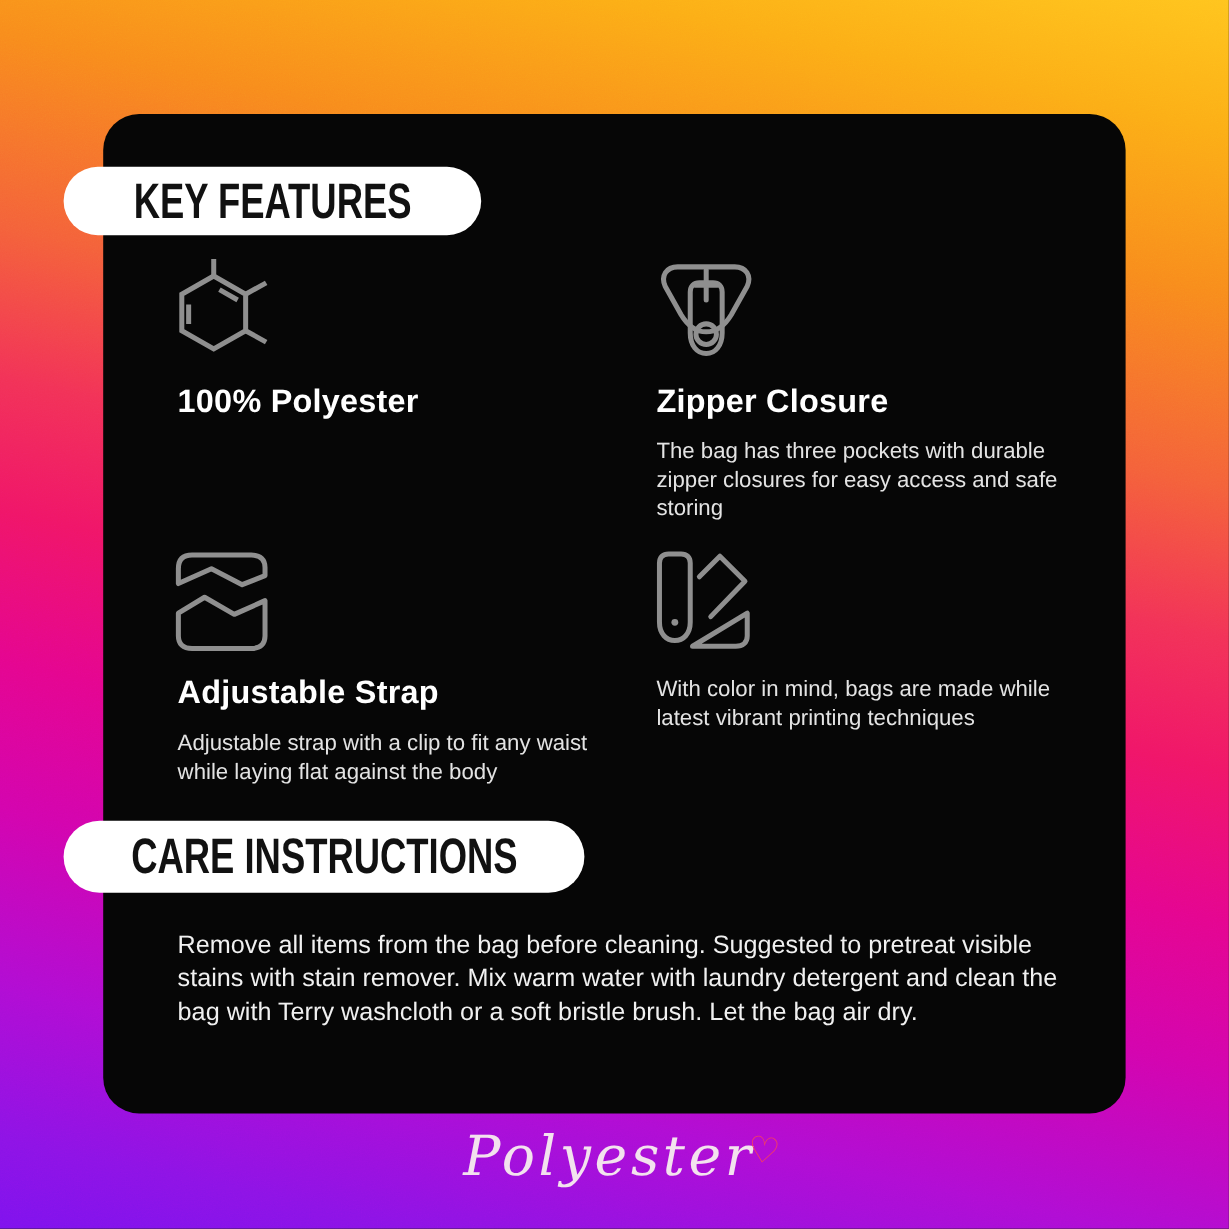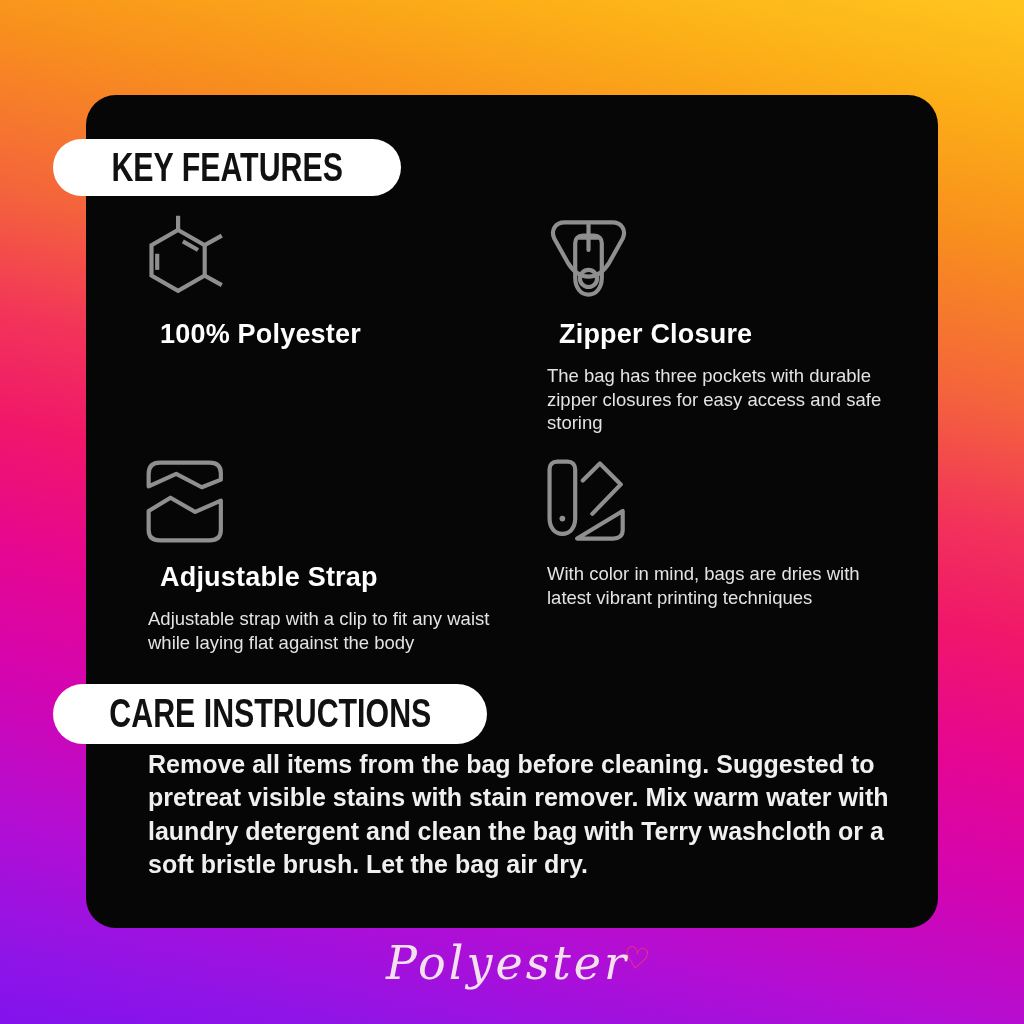--- a/index.html
+++ b/index.html
@@ -33,28 +33,28 @@
     white-space:nowrap;
   }
   .feature{position:absolute;width:372px;z-index:3;}
   .f1{left:148px;top:211px;}
   .f2{left:547px;top:211px;}
   .f3{left:148px;top:454px;}
   .f4{left:547px;top:454px;}
   .icon-box{width:95px;height:95px;margin:0 0 13px -6px;}
   .icon-box svg{width:95px;height:95px;display:block;}
   .feature h3{
-    margin:0 0 14px 12px;color:#ffffff;font-size:27px;font-weight:700;letter-spacing:.2px;
+    margin:0 0 14px 0;color:#ffffff;font-size:27px;font-weight:700;letter-spacing:.2px;
   }
   .feature p{
     margin:0;color:#e3e3e3;font-size:18.5px;line-height:1.28;font-weight:400;max-width:360px;
   }
   .care-body{
-    position:absolute;left:148px;top:748px;width:766px;z-index:3;
-    color:#f0f0f0;font-size:25px;line-height:1.33;font-weight:bold;
+    position:absolute;left:148px;top:774px;width:766px;z-index:3;
+    color:#f0f0f0;font-size:21px;line-height:1.33;
   }
   .logo{
     position:absolute;left:0;right:0;top:936px;text-align:center;z-index:2;
     color:#f3e2ee;font-family:"DejaVu Serif", serif;font-style:italic;
     font-size:46px;font-weight:300;letter-spacing:3px;
   }
   .logo .heart{
     display:inline-block;color:#f23b68;font-family:"DejaVu Sans", sans-serif;
     font-style:normal;font-size:30px;margin-left:-6px;vertical-align:10px;
     transform:rotate(8deg);
@@ -122,21 +122,21 @@
 
   <div class="feature f4">
     <div class="icon-box">
       <svg viewBox="0 0 100 100">
         <path class="stroke-round" d="M17 8 H28 C33 8 36 11 36 16 V68 C36 78 30 84 22.5 84 C15 84 9 78 9 68 V16 C9 11 12 8 17 8 Z"></path>
         <circle cx="22.5" cy="68" r="3" fill="#8f8f8f"></circle>
         <path class="stroke-round" d="M44 28 L62 10 L84 32 L54 63"></path>
         <path class="stroke-round" d="M86 60 V80 C86 86 82 89 76 89 H38 Z"></path>
       </svg>
     </div>
-    <p>With color in mind, bags are dries with latest vibrant printing techniques</p>
+    <p>With color in mind, bags are made while latest vibrant printing techniques</p>
   </div>
 
   <div class="pill pill-care">
     <span class="pill-heading">CARE INSTRUCTIONS</span>
   </div>
 
   <div class="care-body">Remove all items from the bag before cleaning. Suggested to pretreat visible stains with stain remover. Mix warm water with laundry detergent and clean the bag with Terry washcloth or a soft bristle brush. Let the bag air dry.</div>
 
   <div class="logo">
     <span>Polyester</span><span class="heart">♡</span>

